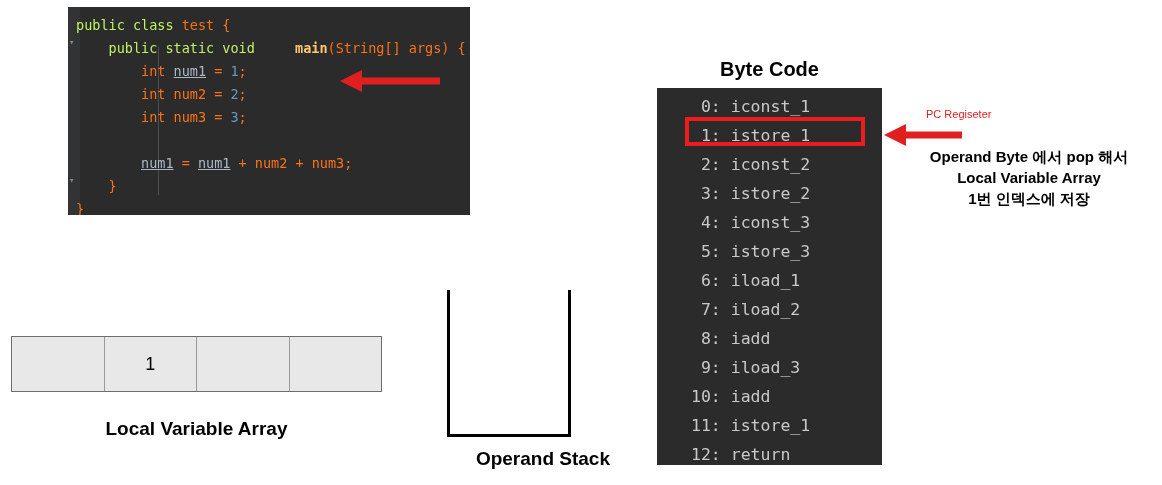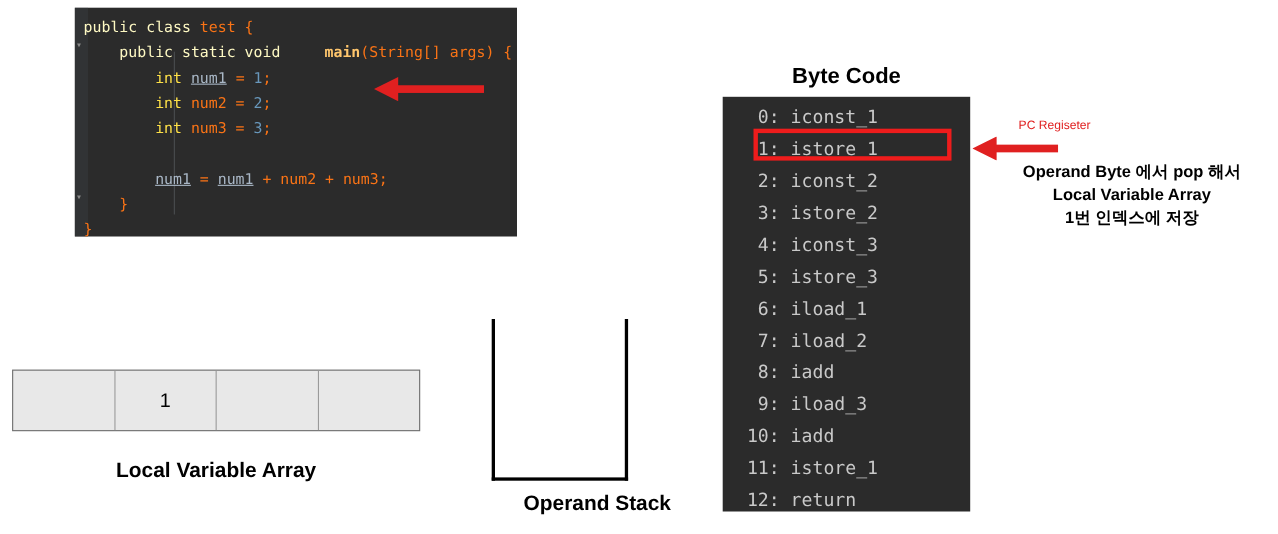--- a/index.html
+++ b/index.html
@@ -57,22 +57,22 @@
     left: 0;
     top: 7px;
     width: 100%;
     font-family: "DejaVu Sans Mono", monospace;
     font-size: 13.5px;
     line-height: 23px;
     white-space: pre;
     color: #a9b7c6;
   }
   .cline { padding-left: 8px; }
-  .kw  { color: #fef9c3; }
-  .typ { color: #fde047; text-align: right; }
+  .kw  { color: #bef264; }
+  .typ { color: #f97316; text-align: right; }
   .num { color: #6897bb; }
   .mth { color: #ffc66d; font-weight: bold; padding-left: 32px; }
   .pln { color: #f97316; }
   .und { text-decoration: underline; }
 
   
   #code-arrow {
     position: absolute;
     left: 272px;
     top: 63px;
@@ -162,21 +162,21 @@
     position: absolute;
     left: 0;
     top: 4px;
     width: 100%;
     font-family: "DejaVu Sans Mono", monospace;
     font-size: 16.5px;
     line-height: 29px;
     color: #c9c9c9;
     white-space: pre;
   }
-  .bc-row { padding-left: 22px; }
+  .bc-row { padding-left: 22px; margin-left: 12px; }
   .bc-idx {
     display: inline-block;
     width: 2ch;
     text-align: right;
   }
 
   #pc-highlight {
     position: absolute;
     left: 28px;
     top: 29px;

